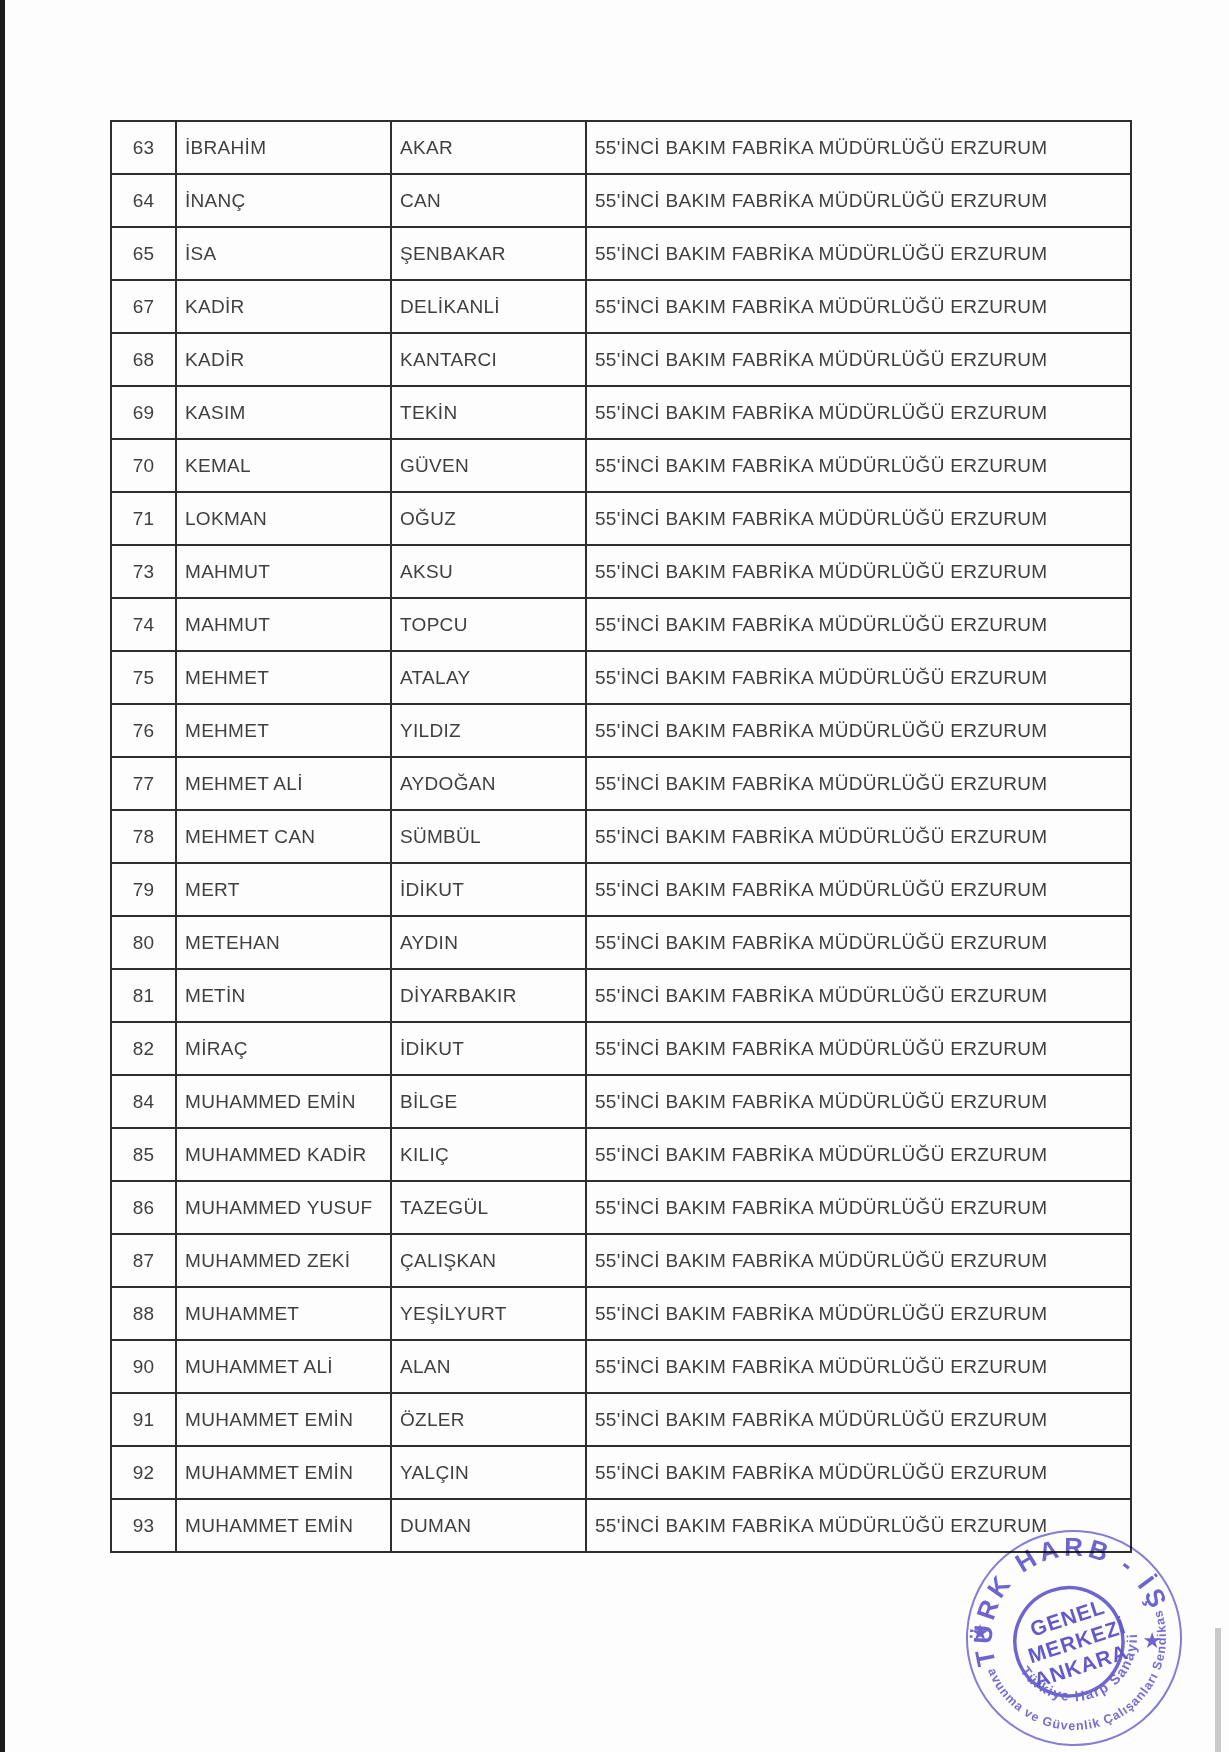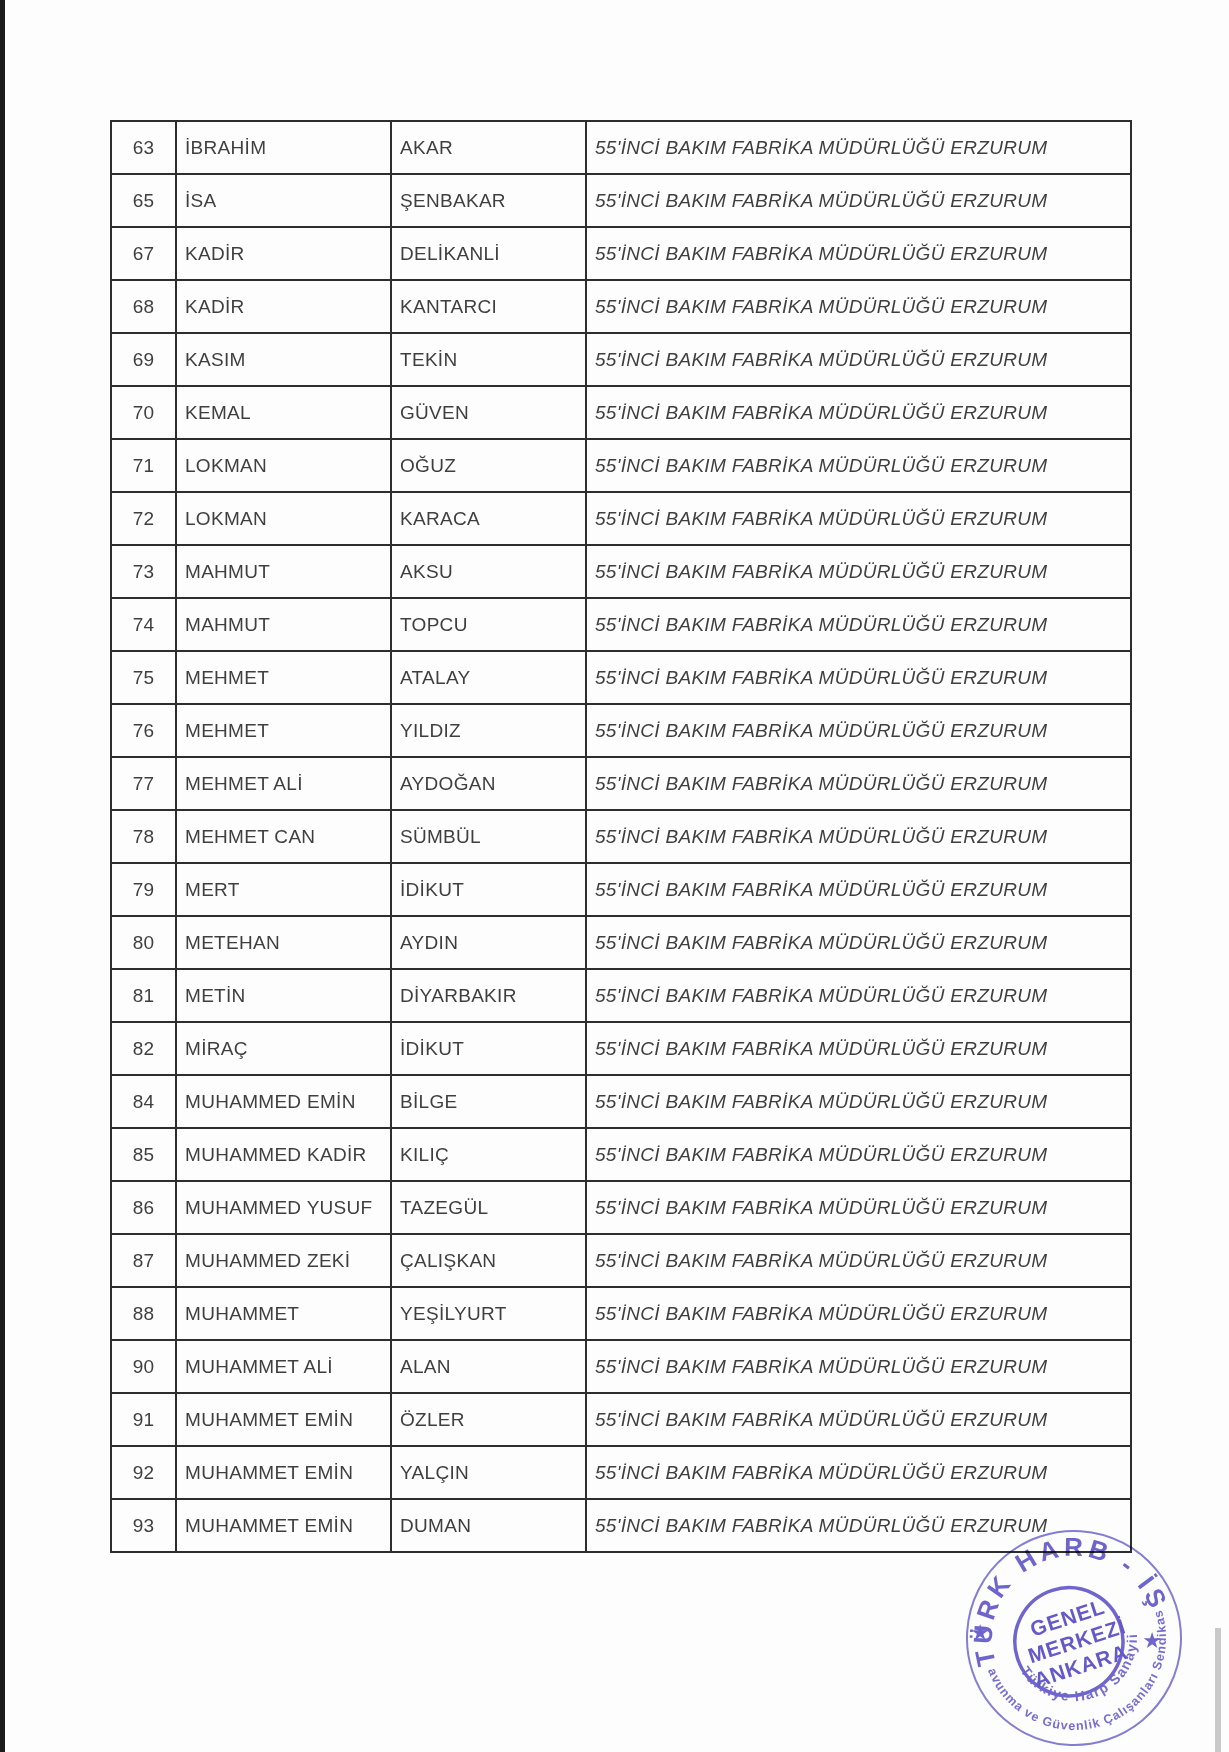--- a/index.html
+++ b/index.html
@@ -36,21 +36,21 @@
     font-size:19px;
     color:#3f3f3f;
     letter-spacing:.3px;
     white-space:nowrap;
     overflow:hidden;
     vertical-align:middle;
     box-shadow:0 -3px 0 rgba(90,90,90,.10);
   }
   td.c-no{text-align:center;color:#474747;}
   td.c-first,td.c-last,td.c-org{padding-left:8px;text-align:left;}
-  td.c-org{letter-spacing:.4px;font-style:italic;}
+  td.c-org{letter-spacing:.4px;}
 
   
   .stamp{
     position:absolute;left:950px;top:1514px;width:248px;height:248px;
     mix-blend-mode:multiply;
     opacity:.88;
     pointer-events:none;
   }
   .stamp svg{display:block;}
   .ring-outer{fill:none;stroke:#5b51c8;stroke-width:2;opacity:.85;}
@@ -93,20 +93,26 @@
       <col style="width:545px">
     </colgroup>
     <tbody>
     <tr>
       <td class="c-no">63</td>
       <td class="c-first">İBRAHİM</td>
       <td class="c-last">AKAR</td>
       <td class="c-org">55'İNCİ BAKIM FABRİKA MÜDÜRLÜĞÜ ERZURUM</td>
     </tr>
 
+    <tr>
+      <td class="c-no">64</td>
+      <td class="c-first">İNANÇ</td>
+      <td class="c-last">CAN</td>
+      <td class="c-org">55'İNCİ BAKIM FABRİKA MÜDÜRLÜĞÜ ERZURUM</td>
+    </tr>
 
     <tr>
       <td class="c-no">65</td>
       <td class="c-first">İSA</td>
       <td class="c-last">ŞENBAKAR</td>
       <td class="c-org">55'İNCİ BAKIM FABRİKA MÜDÜRLÜĞÜ ERZURUM</td>
     </tr>
 
 
     <tr>
@@ -137,26 +143,20 @@
       <td class="c-org">55'İNCİ BAKIM FABRİKA MÜDÜRLÜĞÜ ERZURUM</td>
     </tr>
 
     <tr>
       <td class="c-no">71</td>
       <td class="c-first">LOKMAN</td>
       <td class="c-last">OĞUZ</td>
       <td class="c-org">55'İNCİ BAKIM FABRİKA MÜDÜRLÜĞÜ ERZURUM</td>
     </tr>
 
-    <tr>
-      <td class="c-no">72</td>
-      <td class="c-first">LOKMAN</td>
-      <td class="c-last">KARACA</td>
-      <td class="c-org">55'İNCİ BAKIM FABRİKA MÜDÜRLÜĞÜ ERZURUM</td>
-    </tr>
 
     <tr>
       <td class="c-no">73</td>
       <td class="c-first">MAHMUT</td>
       <td class="c-last">AKSU</td>
       <td class="c-org">55'İNCİ BAKIM FABRİKA MÜDÜRLÜĞÜ ERZURUM</td>
     </tr>
 
     <tr>
       <td class="c-no">74</td>

